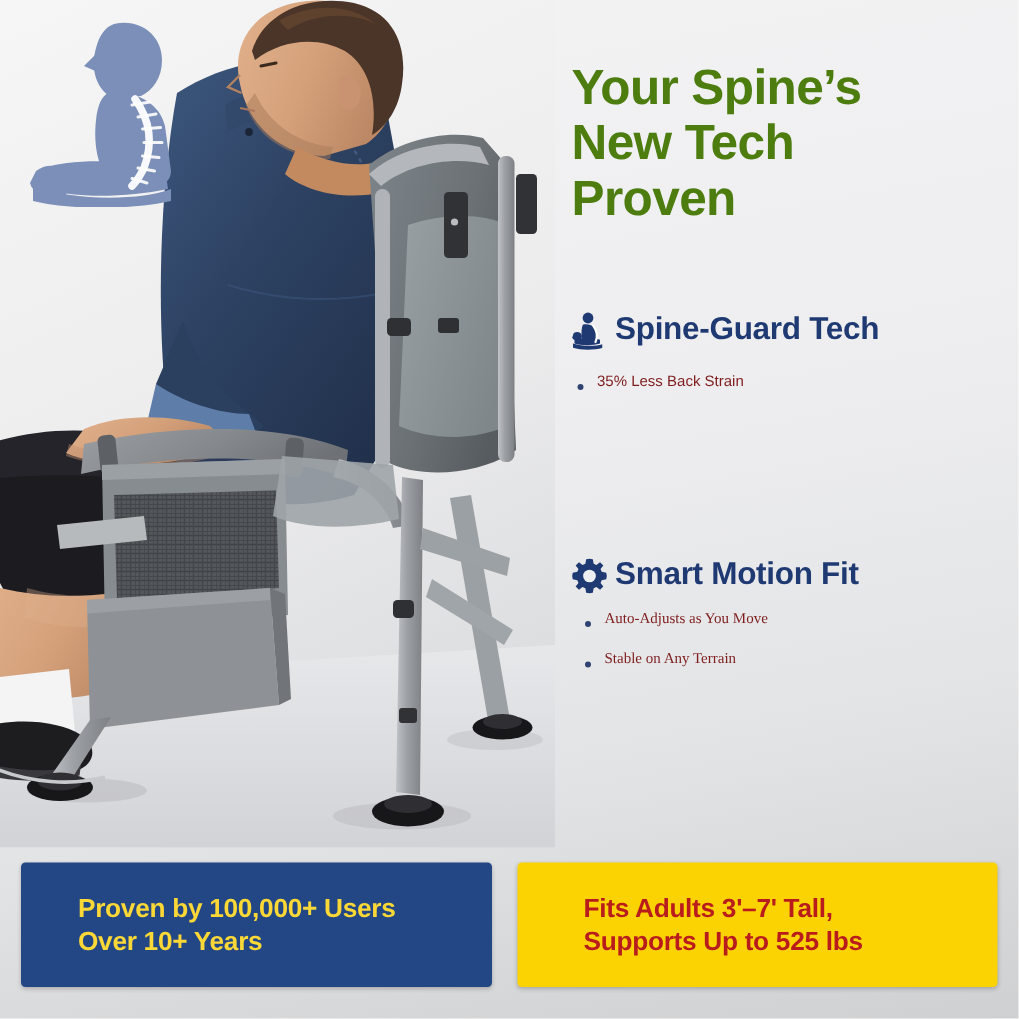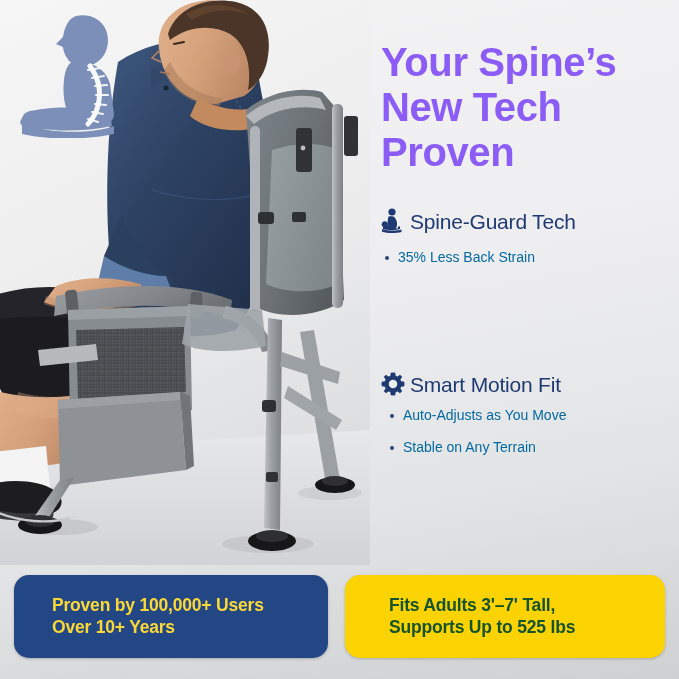--- a/index.html
+++ b/index.html
@@ -38,94 +38,94 @@
   .right-col {
     position: absolute;
     left: 381px; top: 0;
     width: 298px; height: 565px;
   }
 
   .headline {
     position: absolute;
     left: 0; top: 40px;
     width: 296px;
-    color: #8b5cf6;
-    font-size: 40px;
+    color: #4d7c0f;
+    font-size: 33px;
     font-weight: bold;
     line-height: 1.12;
     letter-spacing: -0.4px;
   }
 
   .feature { position: absolute; left: 0; width: 296px; }
   .feature-a { top: 208px; }
   .feature-b { top: 371px; }
 
   .feature-head {
     display: flex;
-    align-items: flex-end;
+    align-items: flex-start;
     gap: 5px;
     color: #1f3a72;
     font-size: 21px;
-    font-weight: normal;
+    font-weight: bold;
     white-space: nowrap;
     letter-spacing: -0.2px;
   }
   .feature-icon {
     flex: 0 0 auto;
     width: 24px; height: 26px;
     display: block;
   }
   .feature-icon svg { display: block; width: 100%; height: 100%; }
 
   .bullets { margin-top: 14px; list-style: none; }
   .bullets li {
     position: relative;
     padding-left: 17px;
-    color: #0369a1;
-    font-size: 14px;
+    color: #7f1d1d;
+    font-size: 10px;
     line-height: 1.35;
     margin-bottom: 14px;
     white-space: nowrap;
   }
   .bullets li::before {
     content: "";
     position: absolute;
     left: 4px; top: 8px;
     width: 4px; height: 4px;
     border-radius: 50%;
     background: #2f4272;
   }
-  .feature-b .bullets { margin-top: 9px; }
+  .feature-b .bullets { margin-top: 9px; font-family: Liberation Serif, serif; }
   .feature-b .bullets li { padding-left: 22px; margin-bottom: 13px; }
   .feature-b .bullets li::before { left: 9px; }
 
   
   .badges {
     position: absolute;
     left: 0; bottom: 0;
     width: 679px; height: 114px;
     display: flex;
     gap: 17px;
     padding: 10px 14px 21px 14px;
   }
   .badge {
     flex: 1 1 0;
-    border-radius: 15px;
+    border-radius: 3px;
     display: flex;
     align-items: center;
     box-shadow: 0 1px 3px rgba(0,0,0,0.22);
   }
   .badge-blue {
     background: #234785;
     color: #fcd836;
     padding-left: 38px;
   }
   .badge-yellow {
     background: #fcd302;
-    color: #14532d;
+    color: #b91c1c;
     padding-left: 44px;
   }
   .badge-text {
     font-size: 17.5px;
     font-weight: bold;
     line-height: 1.22;
     letter-spacing: -0.2px;
     white-space: pre-line;
   }
 </style>

